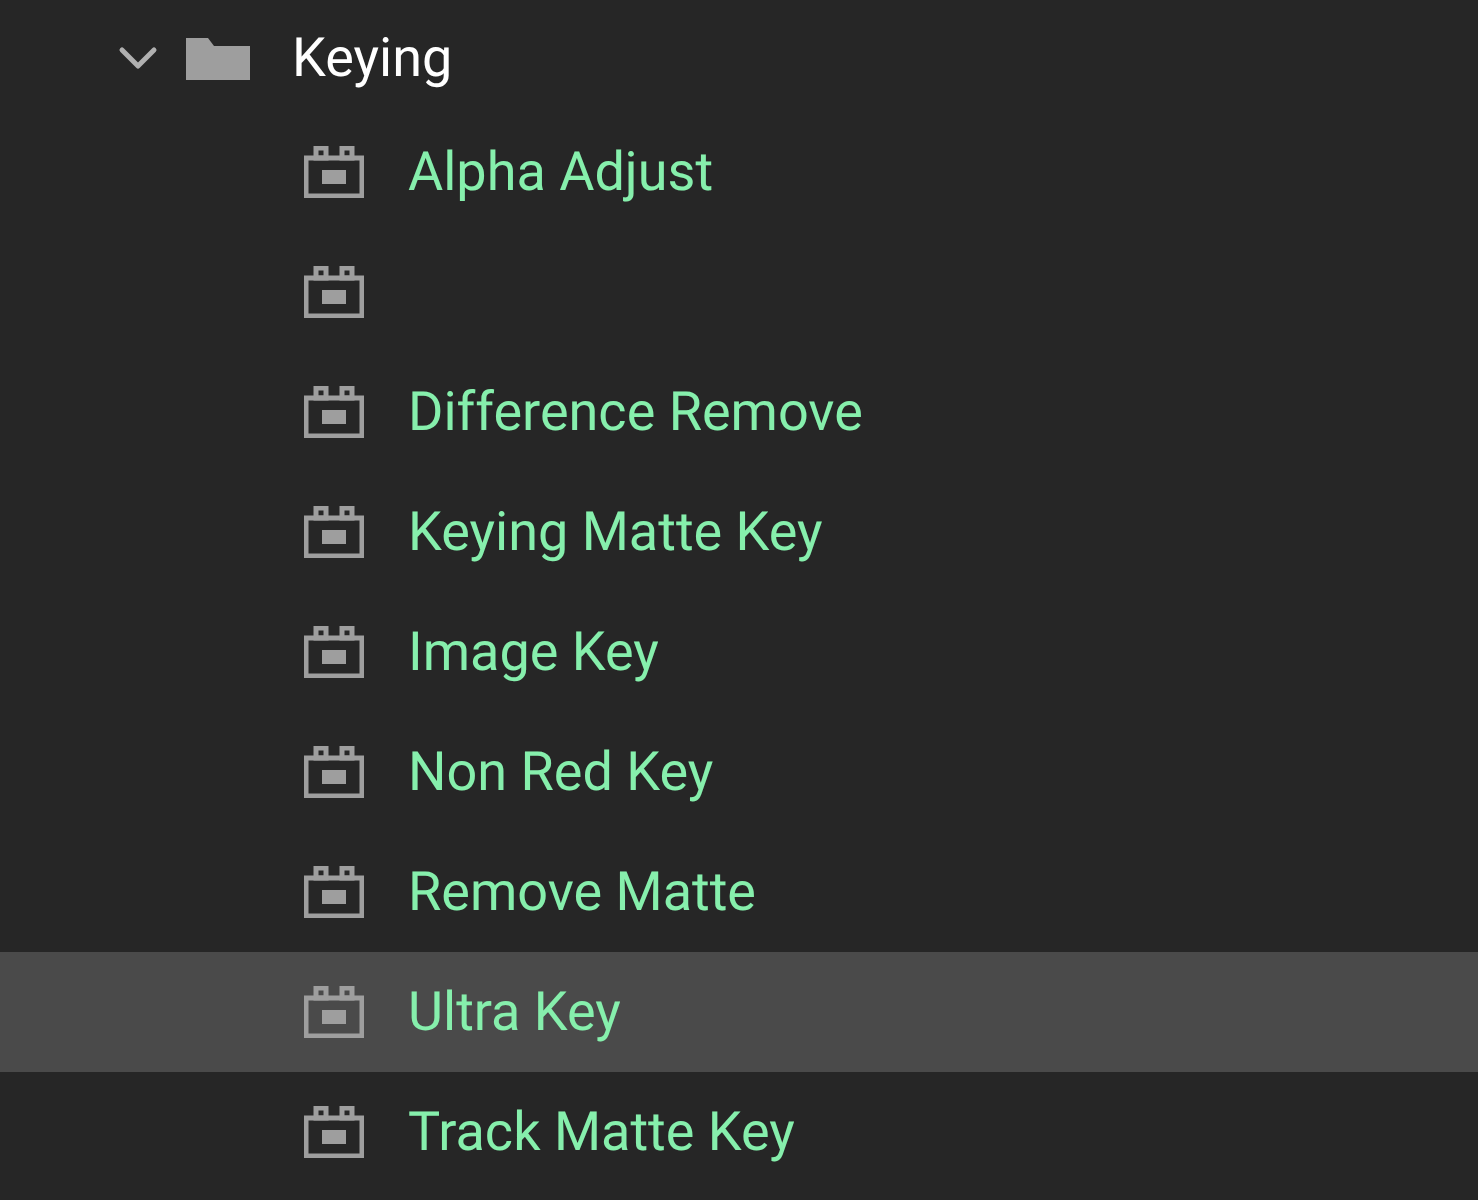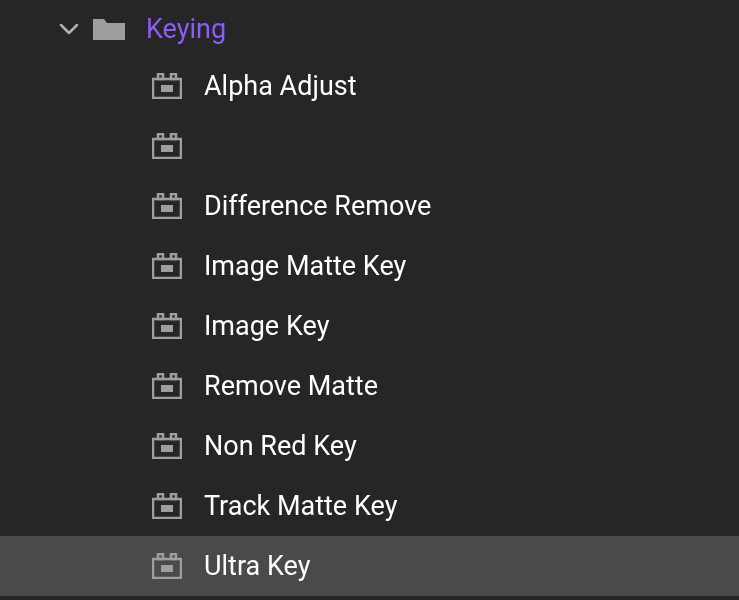--- a/index.html
+++ b/index.html
@@ -39,21 +39,21 @@
       height: 28px;
       display: flex;
       align-items: center;
       justify-content: center;
       margin-right: 20px;
       flex-shrink: 0;
     }
     .folder-label {
       font-size: 27px;
       font-weight: 400;
-      color: #8b5cf6;
+      color: #ffffff;
     }
     .effect-row {
       display: flex;
       align-items: center;
       height: 60px;
       padding-left: 152px;
       cursor: pointer;
     }
     .effect-row.selected {
       background: #4a4a4a;
@@ -63,21 +63,21 @@
       height: 26px;
       display: flex;
       align-items: center;
       justify-content: center;
       margin-right: 22px;
       flex-shrink: 0;
     }
     .effect-label {
       font-size: 27px;
       font-weight: 400;
-      color: #ffffff;
+      color: #86efac;
       text-align: center;
     }
   </style>
 </head>
 <body>
 
 <div class="tree-container">
   <div class="folder-row">
     <span class="chevron">
       <svg width="20" height="14" viewBox="0 0 20 14">
@@ -126,21 +126,21 @@
       </div>
       <div class="effect-row">
         <span class="effect-icon">
   <svg width="30" height="26" viewBox="0 0 30 26">
     <rect x="1" y="6" width="28" height="19" fill="none" stroke="#9e9e9e" stroke-width="2.5"></rect>
     <rect x="6" y="1" width="5" height="5" fill="none" stroke="#9e9e9e" stroke-width="2.5"></rect>
     <rect x="19" y="1" width="5" height="5" fill="none" stroke="#9e9e9e" stroke-width="2.5"></rect>
     <rect x="9" y="12" width="12" height="7" fill="#9e9e9e"></rect>
   </svg>
 </span>
-        <span class="effect-label">Image Matte Key</span>
+        <span class="effect-label">Keying Matte Key</span>
       </div>
       <div class="effect-row">
         <span class="effect-icon">
   <svg width="30" height="26" viewBox="0 0 30 26">
     <rect x="1" y="6" width="28" height="19" fill="none" stroke="#9e9e9e" stroke-width="2.5"></rect>
     <rect x="6" y="1" width="5" height="5" fill="none" stroke="#9e9e9e" stroke-width="2.5"></rect>
     <rect x="19" y="1" width="5" height="5" fill="none" stroke="#9e9e9e" stroke-width="2.5"></rect>
     <rect x="9" y="12" width="12" height="7" fill="#9e9e9e"></rect>
   </svg>
 </span>
@@ -148,49 +148,49 @@
       </div>
       <div class="effect-row">
         <span class="effect-icon">
   <svg width="30" height="26" viewBox="0 0 30 26">
     <rect x="1" y="6" width="28" height="19" fill="none" stroke="#9e9e9e" stroke-width="2.5"></rect>
     <rect x="6" y="1" width="5" height="5" fill="none" stroke="#9e9e9e" stroke-width="2.5"></rect>
     <rect x="19" y="1" width="5" height="5" fill="none" stroke="#9e9e9e" stroke-width="2.5"></rect>
     <rect x="9" y="12" width="12" height="7" fill="#9e9e9e"></rect>
   </svg>
 </span>
-        <span class="effect-label">Remove Matte</span>
+        <span class="effect-label">Non Red Key</span>
       </div>
       <div class="effect-row">
         <span class="effect-icon">
   <svg width="30" height="26" viewBox="0 0 30 26">
     <rect x="1" y="6" width="28" height="19" fill="none" stroke="#9e9e9e" stroke-width="2.5"></rect>
     <rect x="6" y="1" width="5" height="5" fill="none" stroke="#9e9e9e" stroke-width="2.5"></rect>
     <rect x="19" y="1" width="5" height="5" fill="none" stroke="#9e9e9e" stroke-width="2.5"></rect>
     <rect x="9" y="12" width="12" height="7" fill="#9e9e9e"></rect>
   </svg>
 </span>
-        <span class="effect-label">Non Red Key</span>
+        <span class="effect-label">Remove Matte</span>
+      </div>
+      <div class="effect-row selected">
+        <span class="effect-icon">
+  <svg width="30" height="26" viewBox="0 0 30 26">
+    <rect x="1" y="6" width="28" height="19" fill="none" stroke="#9e9e9e" stroke-width="2.5"></rect>
+    <rect x="6" y="1" width="5" height="5" fill="none" stroke="#9e9e9e" stroke-width="2.5"></rect>
+    <rect x="19" y="1" width="5" height="5" fill="none" stroke="#9e9e9e" stroke-width="2.5"></rect>
+    <rect x="9" y="12" width="12" height="7" fill="#9e9e9e"></rect>
+  </svg>
+</span>
+        <span class="effect-label">Ultra Key</span>
       </div>
       <div class="effect-row">
         <span class="effect-icon">
   <svg width="30" height="26" viewBox="0 0 30 26">
     <rect x="1" y="6" width="28" height="19" fill="none" stroke="#9e9e9e" stroke-width="2.5"></rect>
     <rect x="6" y="1" width="5" height="5" fill="none" stroke="#9e9e9e" stroke-width="2.5"></rect>
     <rect x="19" y="1" width="5" height="5" fill="none" stroke="#9e9e9e" stroke-width="2.5"></rect>
     <rect x="9" y="12" width="12" height="7" fill="#9e9e9e"></rect>
   </svg>
 </span>
         <span class="effect-label">Track Matte Key</span>
       </div>
-      <div class="effect-row selected">
-        <span class="effect-icon">
-  <svg width="30" height="26" viewBox="0 0 30 26">
-    <rect x="1" y="6" width="28" height="19" fill="none" stroke="#9e9e9e" stroke-width="2.5"></rect>
-    <rect x="6" y="1" width="5" height="5" fill="none" stroke="#9e9e9e" stroke-width="2.5"></rect>
-    <rect x="19" y="1" width="5" height="5" fill="none" stroke="#9e9e9e" stroke-width="2.5"></rect>
-    <rect x="9" y="12" width="12" height="7" fill="#9e9e9e"></rect>
-  </svg>
-</span>
-        <span class="effect-label">Ultra Key</span>
-      </div>
     </div>
 </div>
 
 </body></html>

